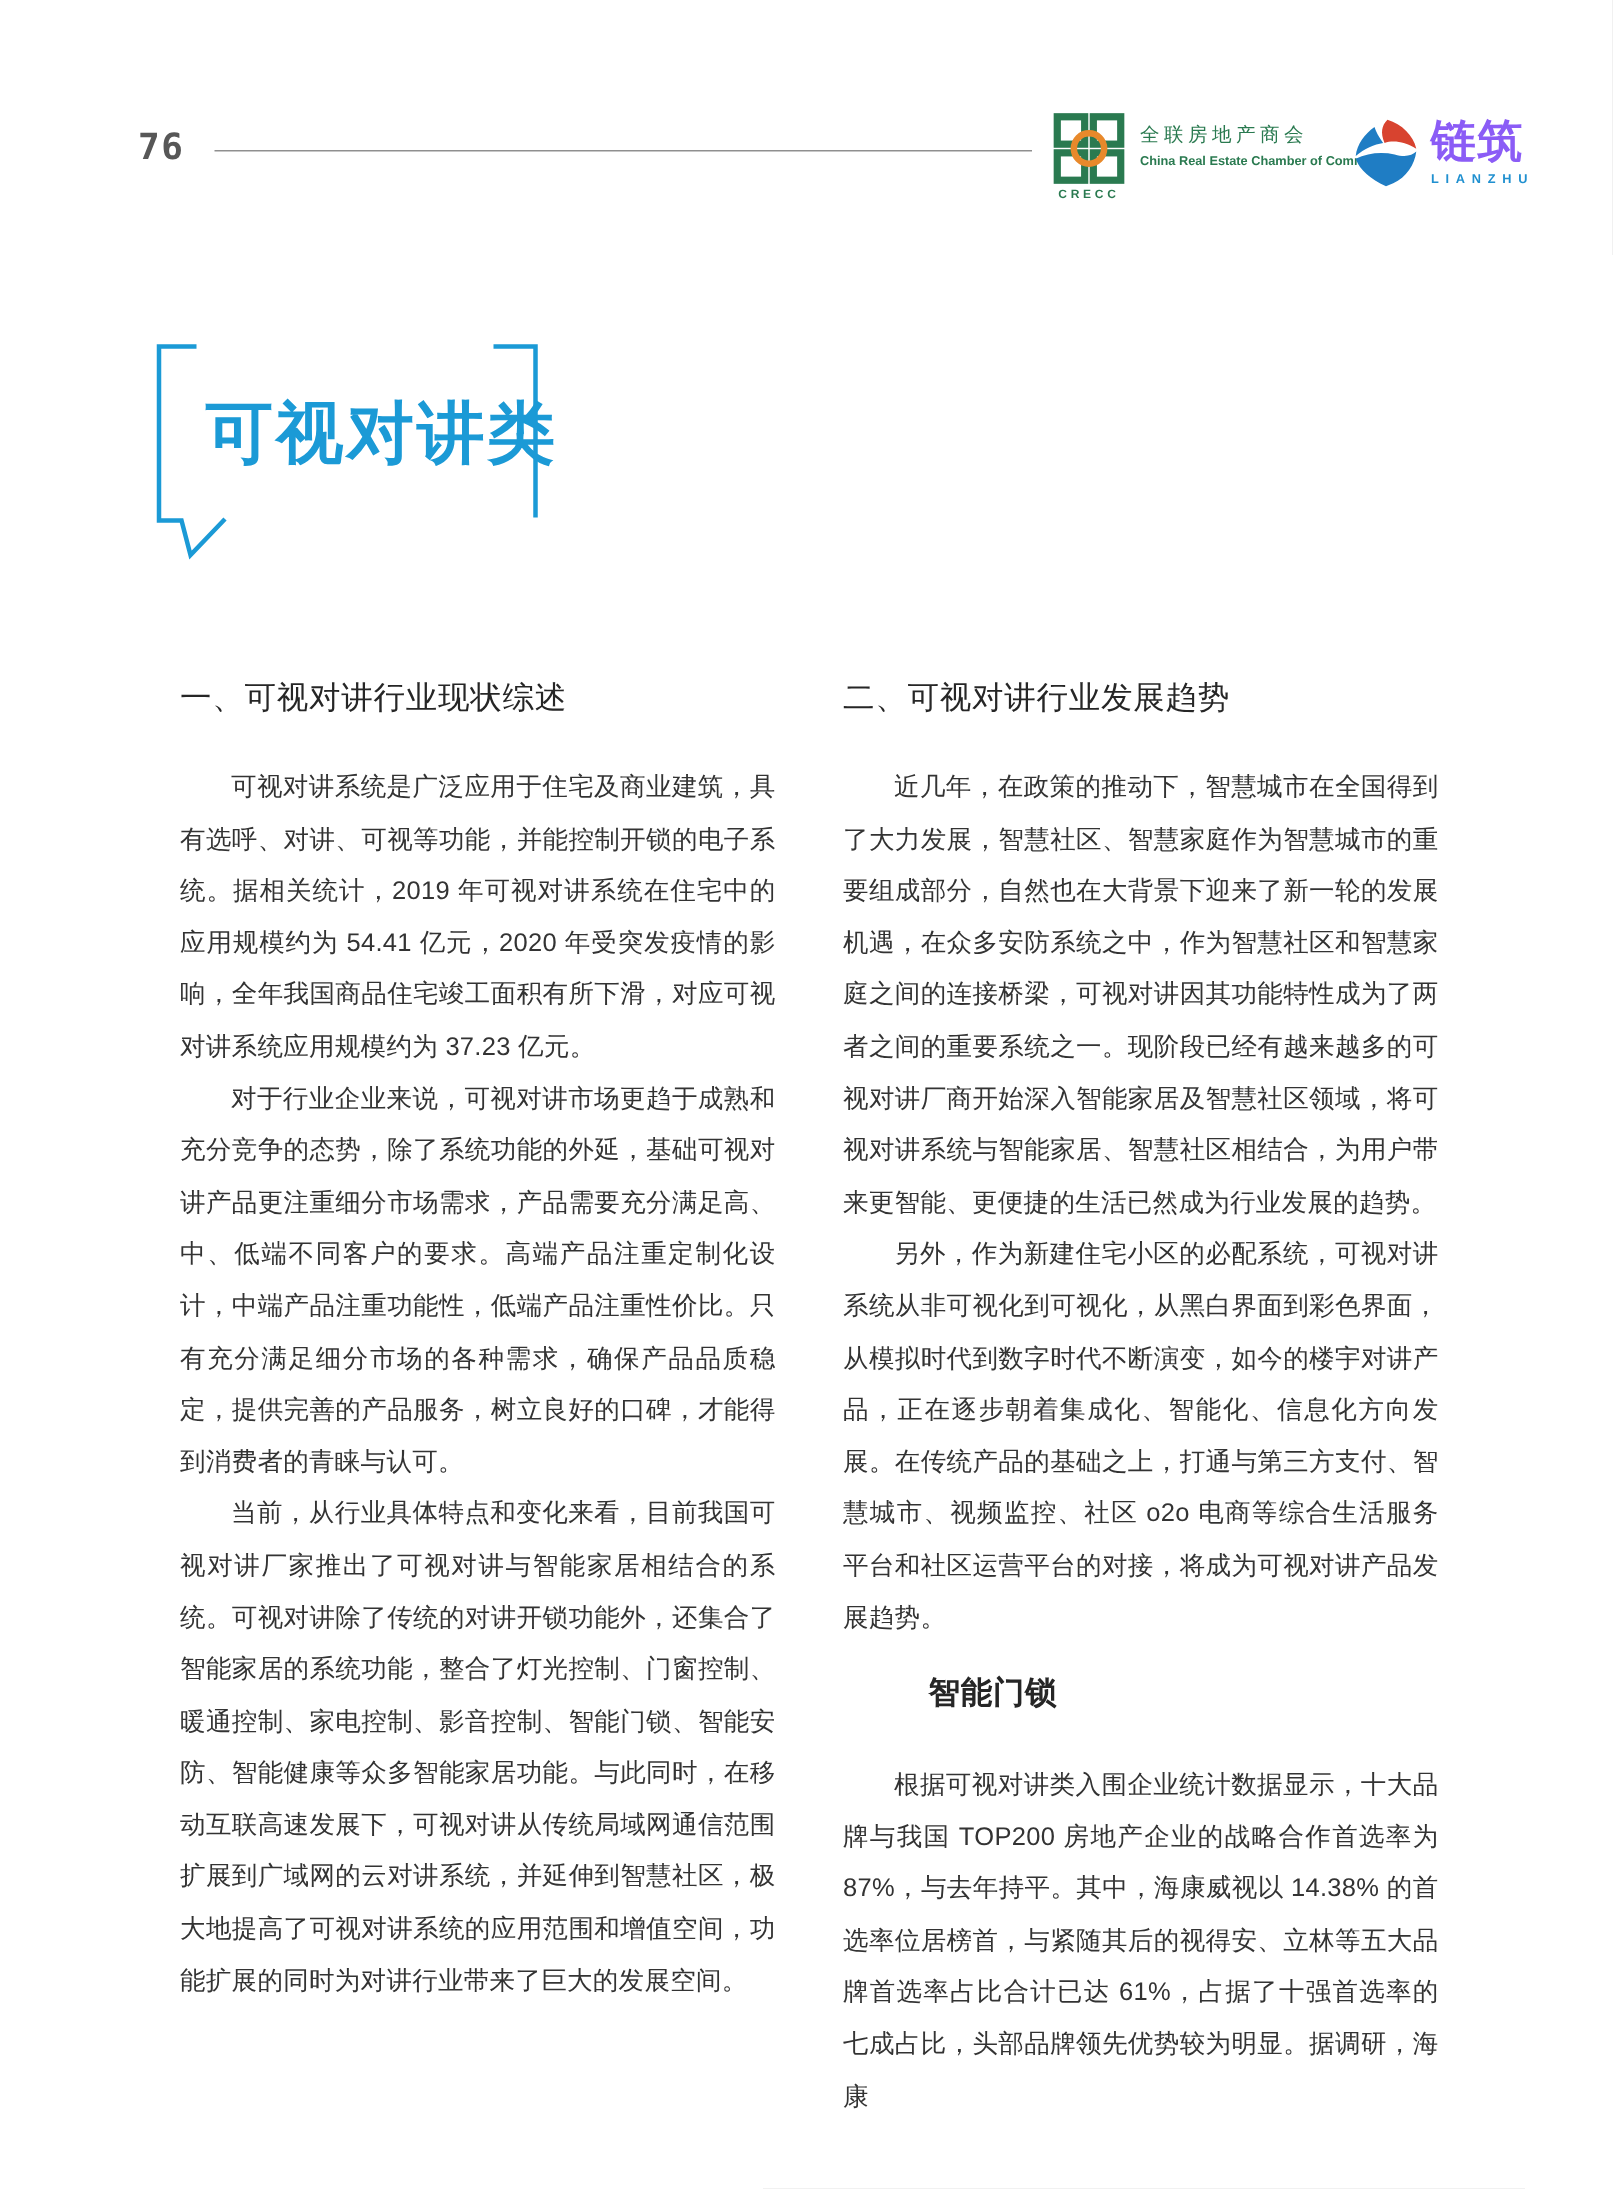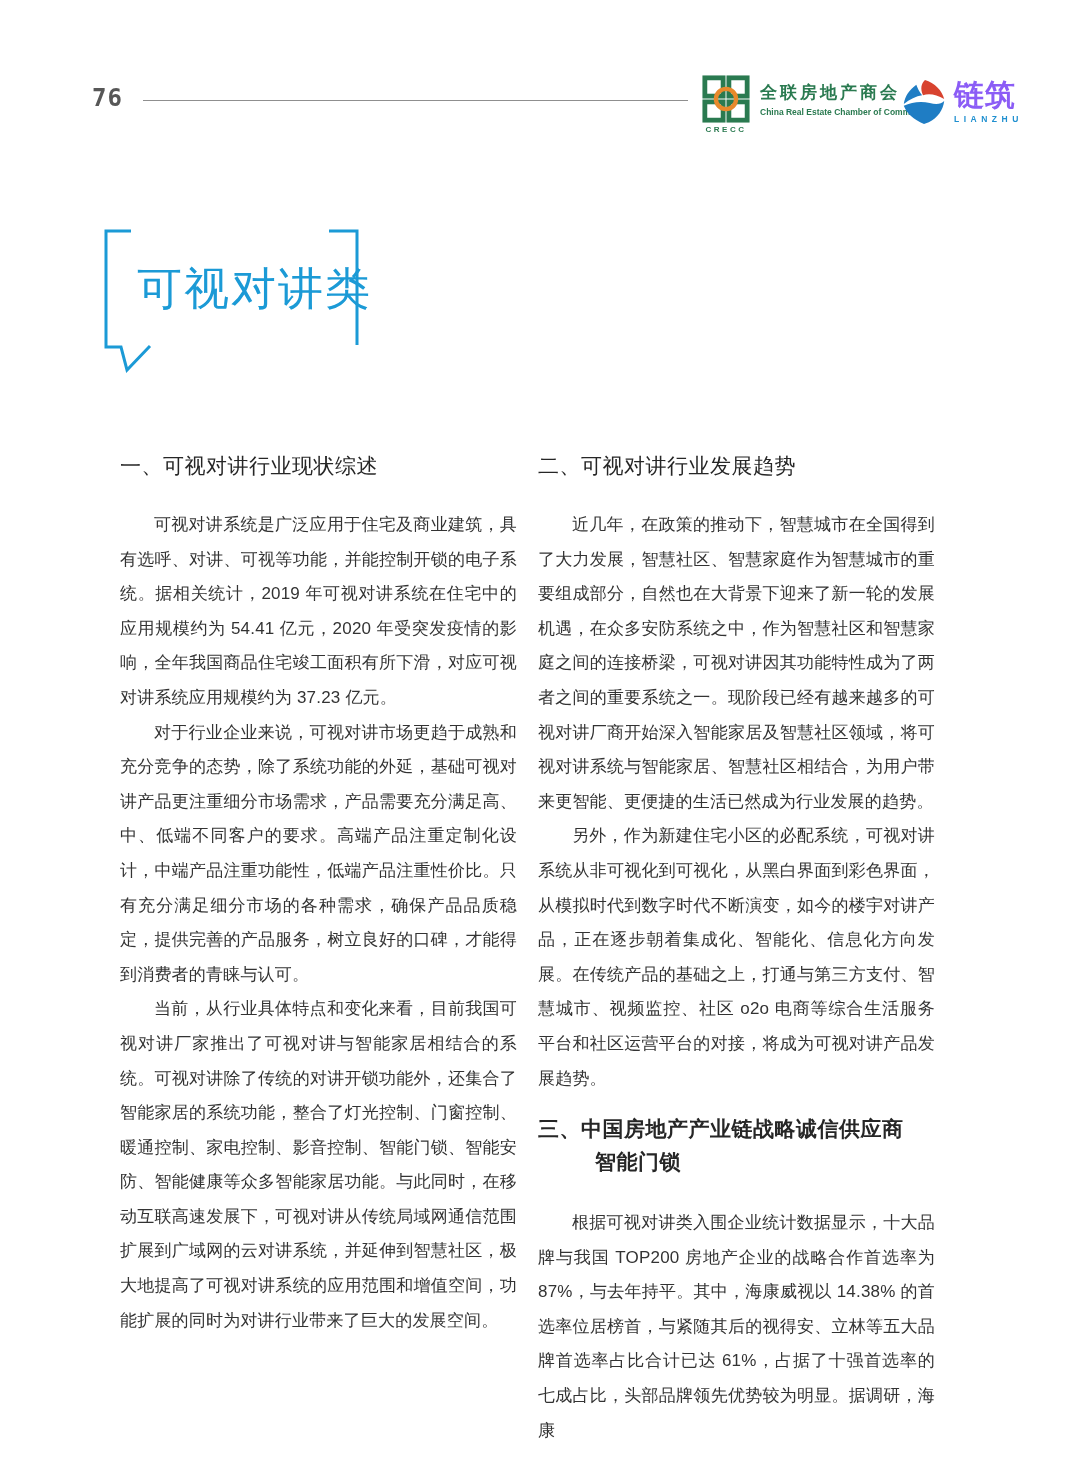--- a/index.html
+++ b/index.html
@@ -23,45 +23,45 @@
   }
   .crecc{
     position:absolute;left:701px;top:74px;
     display:flex;align-items:flex-start;gap:9px;
   }
   .crecc-mark{display:flex;flex-direction:column;align-items:center;}
   .crecc-abbr{
     font-size:8px;font-weight:bold;color:#2a7a50;letter-spacing:2.5px;margin-top:1px;
   }
   .crecc-cn{
-    font-size:17px;font-weight:bold;color:#2a7a50;letter-spacing:3px;
+    font-size:13px;font-weight:normal;color:#2a7a50;letter-spacing:3px;
     white-space:nowrap;margin-top:7px;
   }
   .crecc-en{
     font-size:8.5px;font-weight:bold;color:#2a7a50;white-space:nowrap;margin-top:3px;
   }
   .lianzhu{
     position:absolute;left:899px;top:77px;
     display:flex;align-items:center;gap:5px;
   }
   .lz-text{display:flex;flex-direction:column;}
   .lz-cn{font-size:30px;font-weight:bold;color:#8b5cf6;line-height:1;letter-spacing:1px;}
   .lz-en{font-size:8.5px;font-weight:bold;color:#2090d0;letter-spacing:4.5px;margin-top:4px;}
   
   .title-block{position:absolute;left:100px;top:224px;width:270px;height:152px;}
   .title-block svg{position:absolute;left:0;top:0;}
   .chapter-title{
     position:absolute;left:37px;top:35px;margin:0;
-    font-size:45px;font-weight:normal;color:#1b9ad6;letter-spacing:2px;
+    font-size:45px;font-weight:bold;color:#1b9ad6;letter-spacing:2px;
     white-space:nowrap;
   }
   
   .col{position:absolute;top:452px;width:397px;color:#333;}
   .col-left{left:120px;}
-  .col-right{left:538px;}
+  .col-right{left:562px;}
   .sec-heading{
     margin:0;font-size:21px;line-height:28px;font-weight:normal;color:#262626;
     letter-spacing:0.5px;
   }
   .col p{
     margin:0;font-size:17px;line-height:34.6px;color:#333;
     text-align:justify;text-indent:2em;letter-spacing:0.2px;
   }
   .col p.first{margin-top:28px;}
   .sec3-heading{
@@ -123,19 +123,18 @@
     <p>对于行业企业来说，可视对讲市场更趋于成熟和充分竞争的态势，除了系统功能的外延，基础可视对讲产品更注重细分市场需求，产品需要充分满足高、中、低端不同客户的要求。高端产品注重定制化设计，中端产品注重功能性，低端产品注重性价比。只有充分满足细分市场的各种需求，确保产品品质稳定，提供完善的产品服务，树立良好的口碑，才能得到消费者的青睐与认可。</p>
     <p>当前，从行业具体特点和变化来看，目前我国可视对讲厂家推出了可视对讲与智能家居相结合的系统。可视对讲除了传统的对讲开锁功能外，还集合了智能家居的系统功能，整合了灯光控制、门窗控制、暖通控制、家电控制、影音控制、智能门锁、智能安防、智能健康等众多智能家居功能。与此同时，在移动互联高速发展下，可视对讲从传统局域网通信范围扩展到广域网的云对讲系统，并延伸到智慧社区，极大地提高了可视对讲系统的应用范围和增值空间，功能扩展的同时为对讲行业带来了巨大的发展空间。</p>
   </div>
 
   <div class="col col-right">
     <h2 class="sec-heading">二、可视对讲行业发展趋势</h2>
     <p class="first">近几年，在政策的推动下，智慧城市在全国得到了大力发展，智慧社区、智慧家庭作为智慧城市的重要组成部分，自然也在大背景下迎来了新一轮的发展机遇，在众多安防系统之中，作为智慧社区和智慧家庭之间的连接桥梁，可视对讲因其功能特性成为了两者之间的重要系统之一。现阶段已经有越来越多的可视对讲厂商开始深入智能家居及智慧社区领域，将可视对讲系统与智能家居、智慧社区相结合，为用户带来更智能、更便捷的生活已然成为行业发展的趋势。</p>
     <p>另外，作为新建住宅小区的必配系统，可视对讲系统从非可视化到可视化，从黑白界面到彩色界面，从模拟时代到数字时代不断演变，如今的楼宇对讲产品，正在逐步朝着集成化、智能化、信息化方向发展。在传统产品的基础之上，打通与第三方支付、智慧城市、视频监控、社区 o2o 电商等综合生活服务平台和社区运营平台的对接，将成为可视对讲产品发展趋势。</p>
 
     <h2 class="sec3-heading">
-      <span class="sec3-line1" style="display:block">三、中国房地产产业链战略诚信供应商</span>
       <span class="sec3-line2" style="display:block">智能门锁</span>
     </h2>
     <p class="first">根据可视对讲类入围企业统计数据显示，十大品牌与我国 TOP200 房地产企业的战略合作首选率为 87%，与去年持平。其中，海康威视以 14.38% 的首选率位居榜首，与紧随其后的视得安、立林等五大品牌首选率占比合计已达 61%，占据了十强首选率的七成占比，头部品牌领先优势较为明显。据调研，海康</p>
   </div>
 
 </div>
 
 </body></html>

